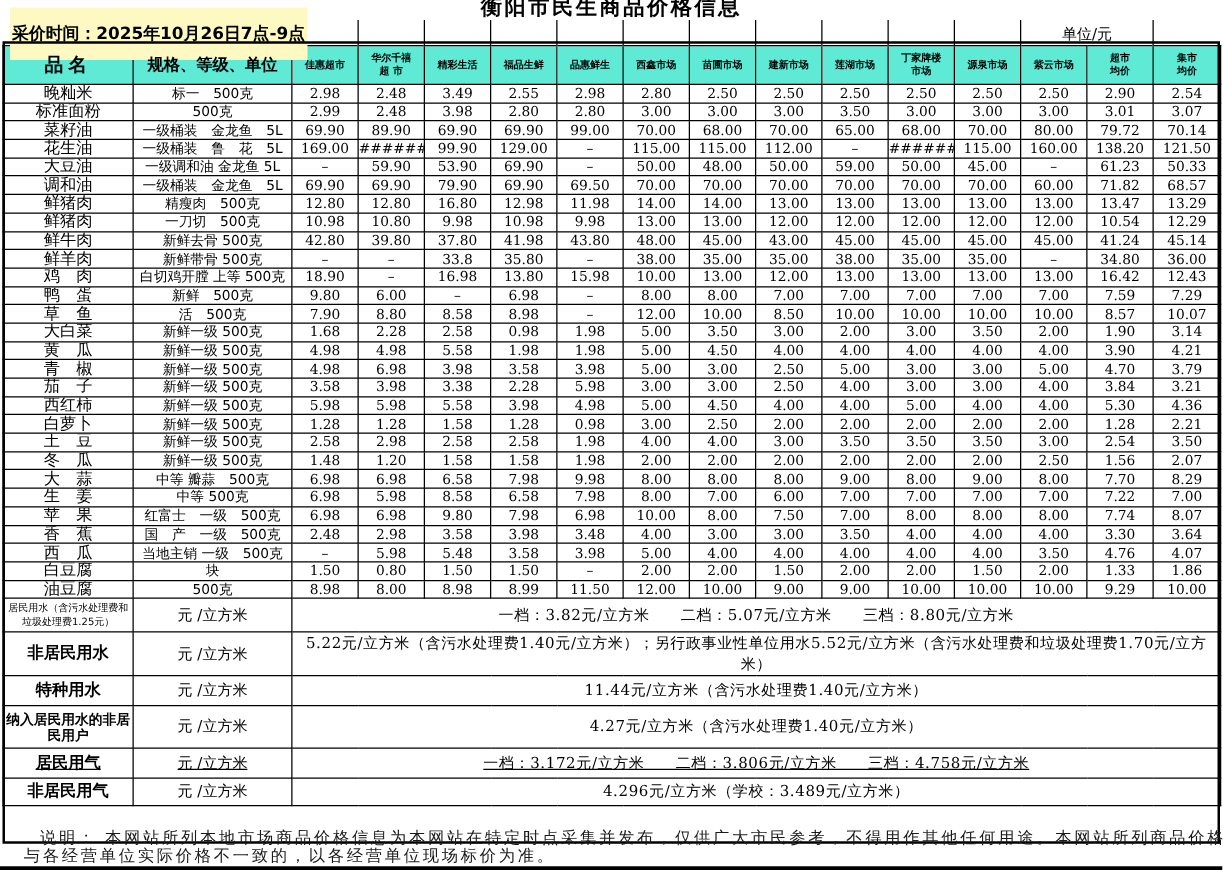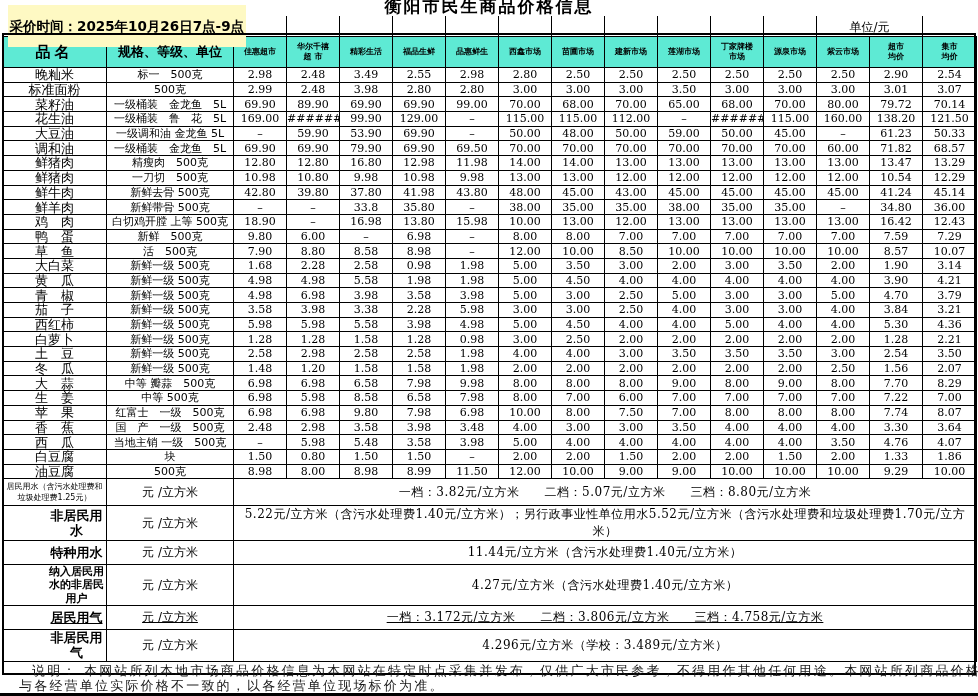--- a/index.html
+++ b/index.html
@@ -33,21 +33,21 @@
   th.corner-spec{font-size:13px;}
   th.outlet{font-size:8px;line-height:1.3;white-space:pre-line;}
   
   tr.product-row{height:14.7px;}
   tr.product-row td{border:1px solid #000;text-align:center;line-height:1;}
   td.pname{font-size:13px;}
   td.spec{font-size:11px;white-space:nowrap;}
   td.num{font-size:11px;font-family:"DejaVu Serif","Liberation Serif",serif;}
   
   tr.utility-row td{border:1px solid #000;text-align:center;}
-  td.ulabel{font-size:13px;font-weight:bold;line-height:1.2;padding-left:44px;}
+  td.ulabel{font-size:13px;font-weight:bold;line-height:1.2;}
   td.ulabel.mid{font-size:11px;}
   td.ulabel.small{font-size:8px;font-weight:normal;line-height:1.4;padding:0 2px;}
   td.uunit{font-size:12px;}
   td.uvalue{font-size:12px;font-family:"DejaVu Serif","Liberation Serif",serif;letter-spacing:0.5px;}
   
   .table-frame{
     position:absolute;left:2px;top:33px;width:974px;height:634px;
     border:2px solid #000;box-sizing:border-box;pointer-events:none;
   }
   .note{

